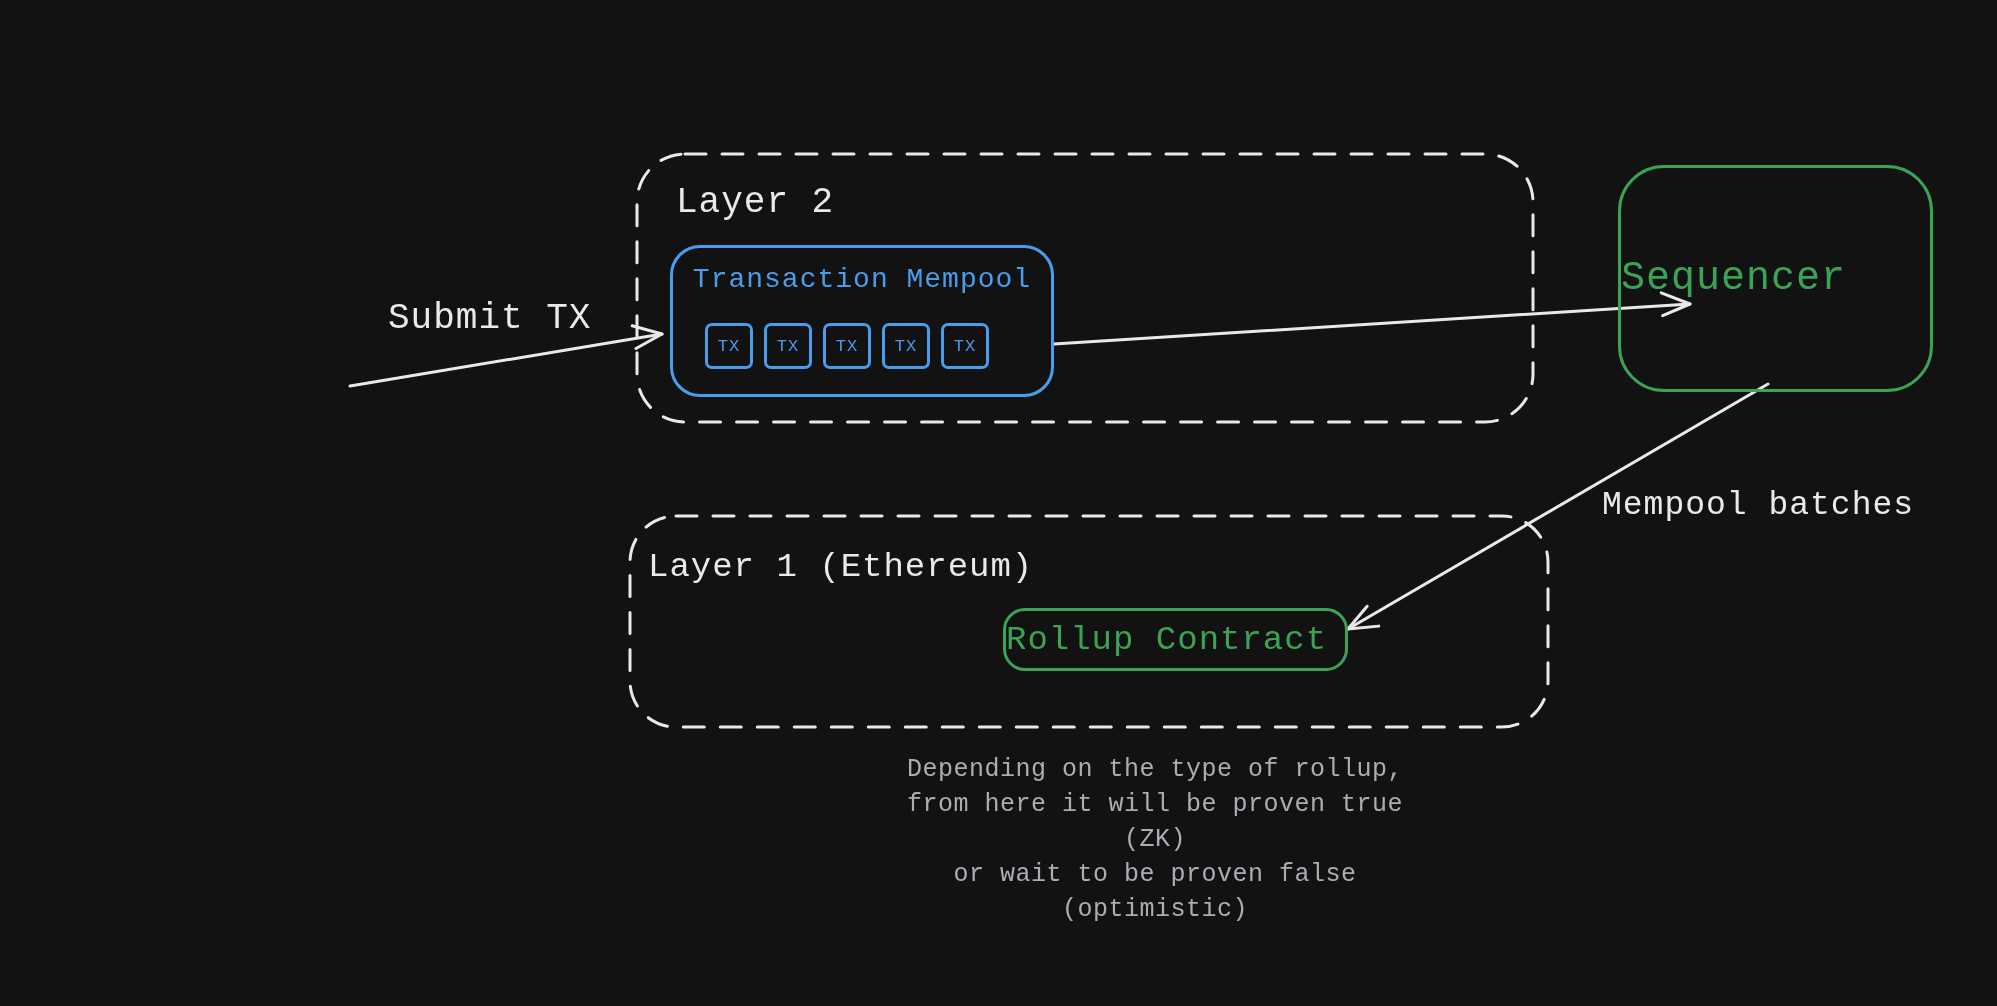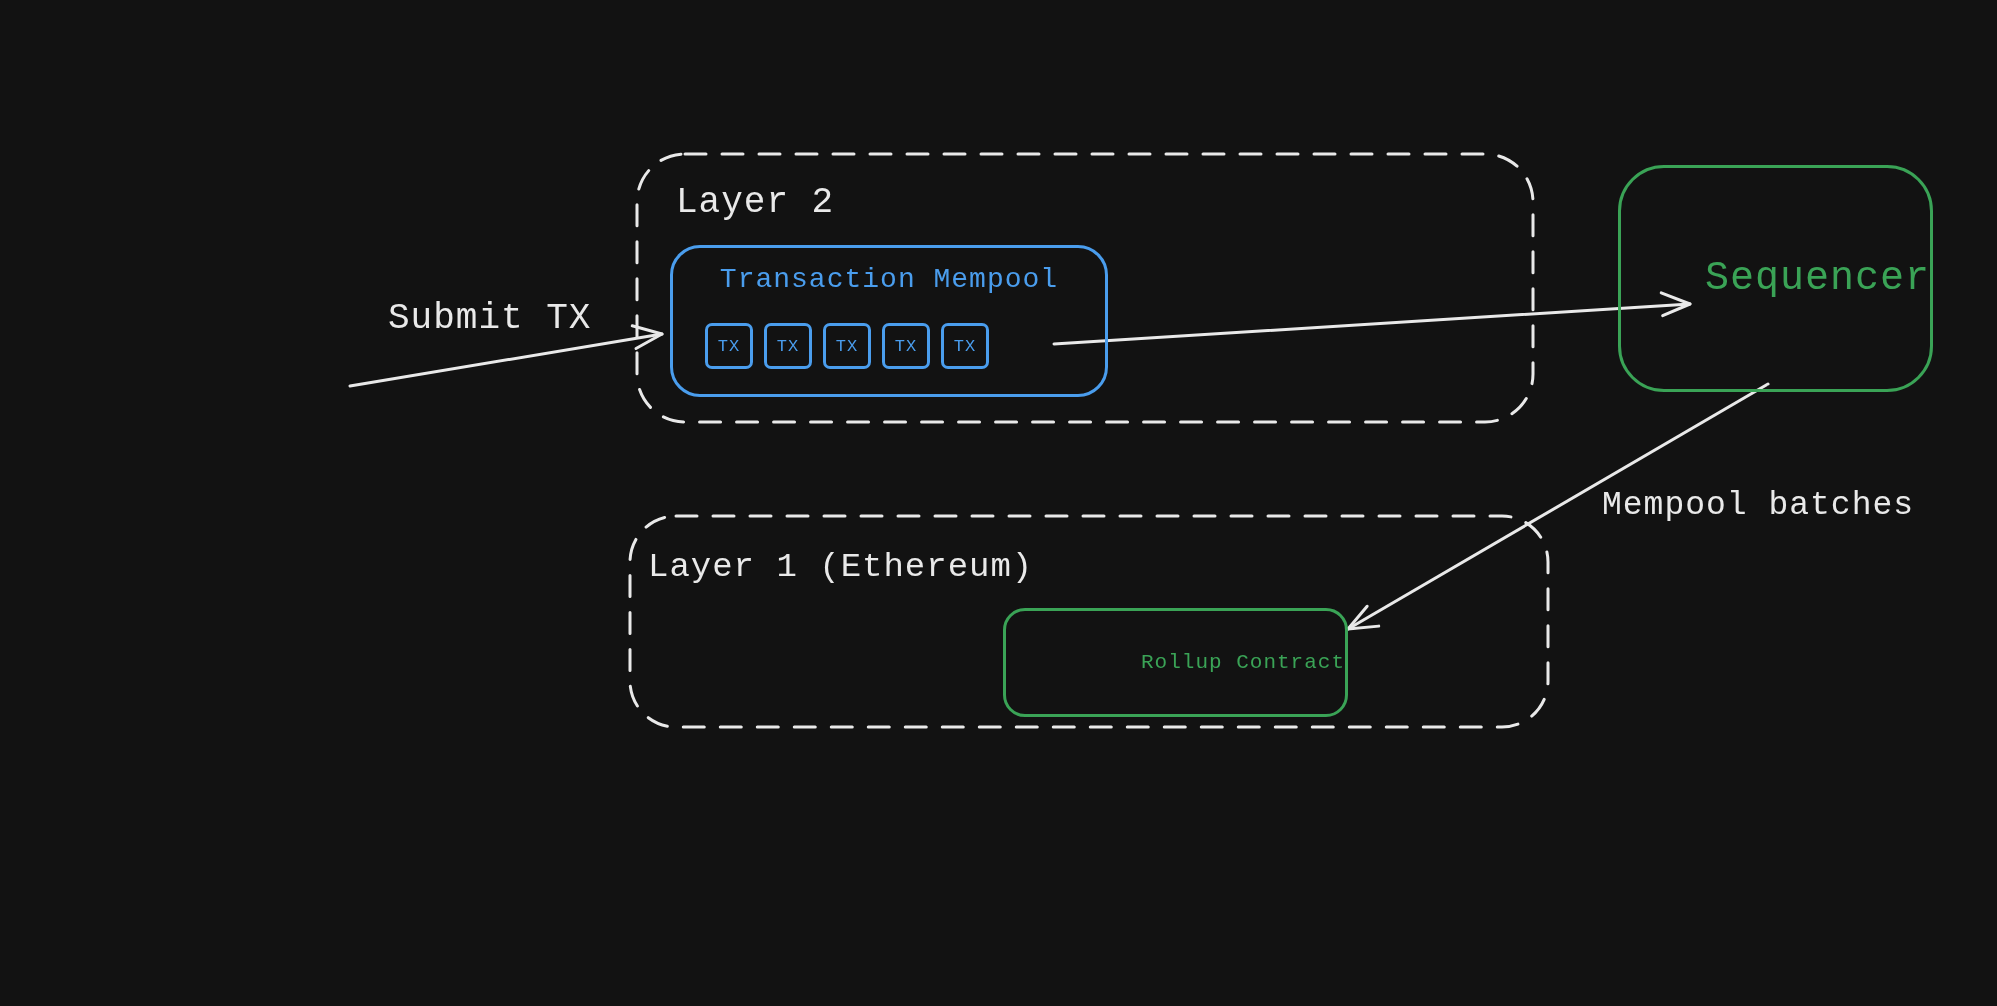--- a/index.html
+++ b/index.html
@@ -17,42 +17,42 @@
     background:var(--bg);
     overflow:hidden;
     font-family:Liberation Mono, monospace;
   }
   #overlay{position:absolute;left:0;top:0;width:1997px;height:1006px;}
 
   
   .node{
     position:absolute;
     border-style:solid;
-    display:flex;align-items:center;justify-content:flex-end;
+    display:flex;align-items:center;justify-content:flex-start;
     box-sizing:border-box;
     letter-spacing:1px;
   }
   #user-box{
     left:73px;top:322px;width:290px;height:216px;
     border:3px solid var(--red);border-radius:42px;
     color:var(--red);font-size:36px;
   }
   #sequencer-box{
     left:1618px;top:165px;width:315px;height:227px;
     border:3px solid var(--green);border-radius:46px;
     color:var(--green);font-size:40px;
   }
   #rollup-box{
-    left:1003px;top:608px;width:345px;height:109px;
+    left:1003px;top:608px;width:345px;height:63px;
     border:3px solid var(--green);border-radius:22px;
-    color:var(--green);font-size:21px;
+    color:var(--green);font-size:34px;
   }
   #mempool-box{
     position:absolute;
-    left:670px;top:245px;width:438px;height:152px;
+    left:670px;top:245px;width:384px;height:152px;
     border:3px solid var(--blue);border-radius:30px;
     box-sizing:border-box;
   }
   #mempool-title{
     margin-top:16px;text-align:center;
     color:var(--blue);font-size:28px;letter-spacing:1px;
   }
   #tx-row{
     position:absolute;left:32px;top:75px;
     display:flex;gap:11px;
@@ -129,14 +129,19 @@
   <div class="node" id="rollup-box">
     <span>Rollup Contract</span>
   </div>
 
   <div class="label" id="submit-label">Submit TX</div>
 
   <div class="label" id="provide-label">
     <div>Mempool batches</div>
   </div>
 
+  <div class="label" id="caption">
+    <div>Depending on the type of rollup,</div>
+    <div>from here it will be proven true (ZK)</div>
+    <div>or wait to be proven false (optimistic)</div>
+  </div>
 
 </div>
 
 </body></html>

